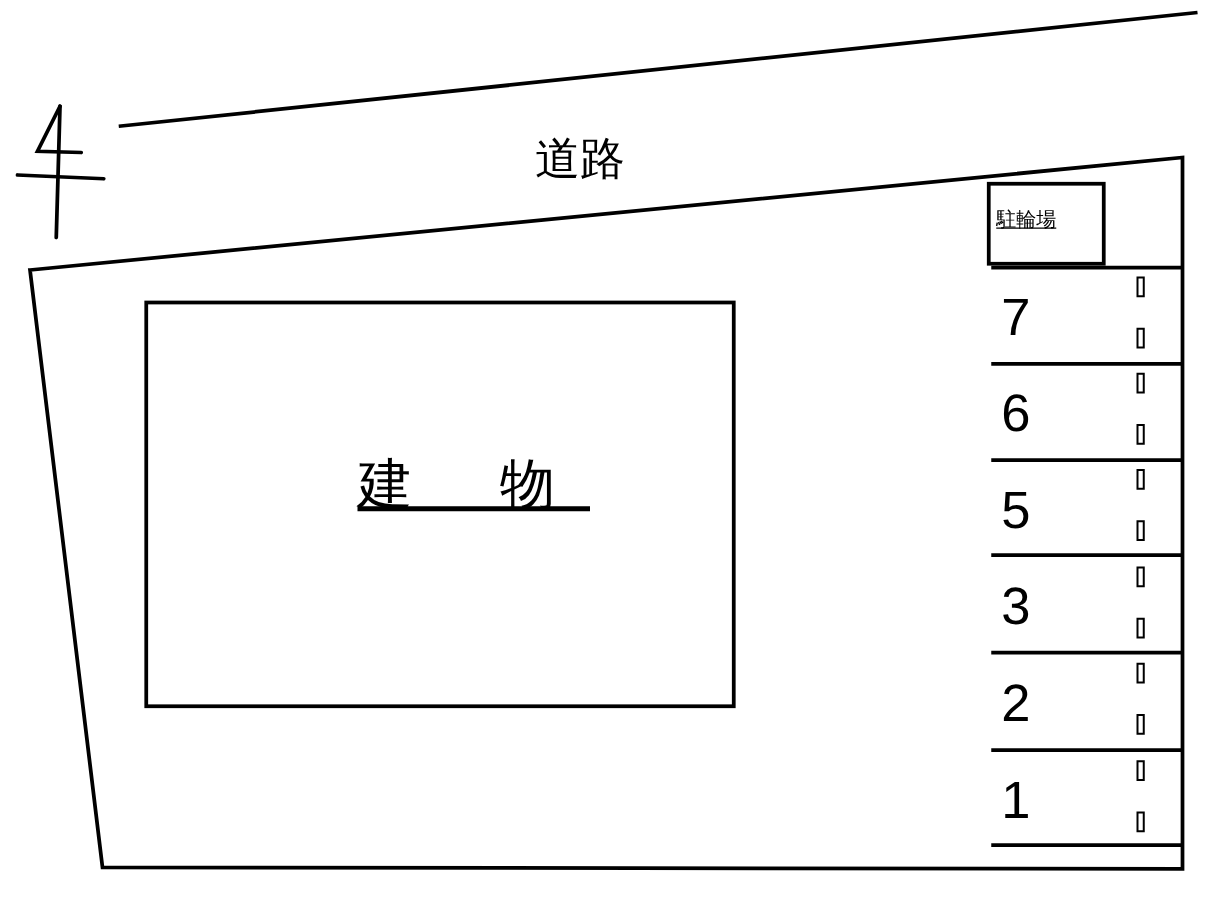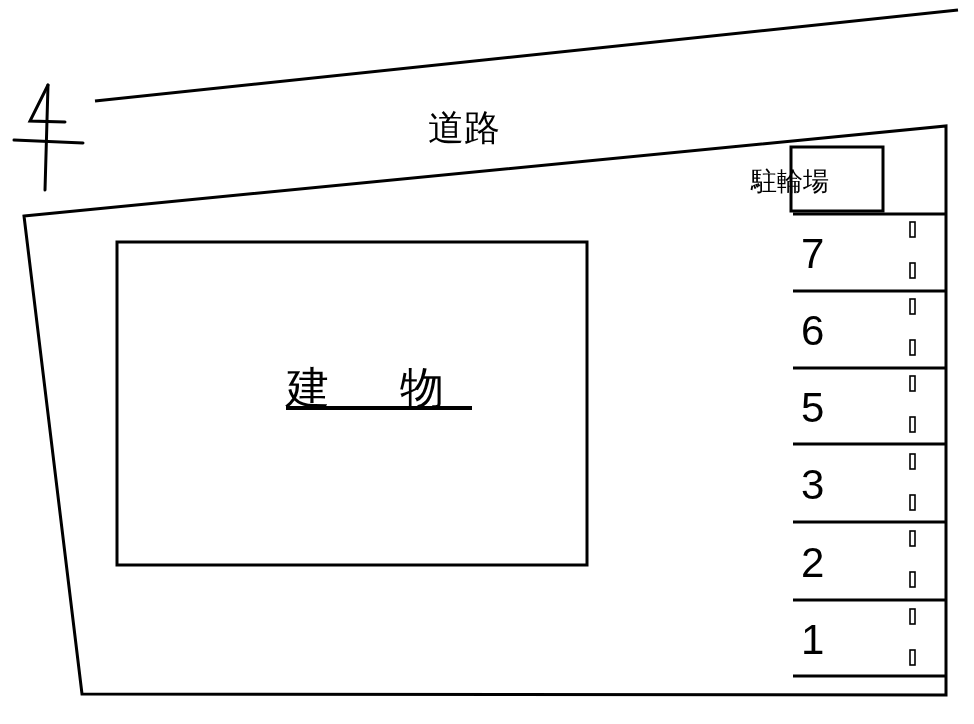--- a/index.html
+++ b/index.html
@@ -2,21 +2,21 @@
 <html><head>
 <meta charset="utf-8">
 <style>
   html, body { margin:0; padding:0; background:#ffffff; }
   body { width:974px; height:724px; position:relative; overflow:hidden;
          font-family: "DejaVu Sans", "Liberation Sans", sans-serif; }
   svg { position:absolute; left:0; top:0; }
   .lbl { position:absolute; color:#000; white-space:nowrap; line-height:1; }
   .road-label { left:428px; top:110px; font-size:36px; }
   .building-label { left:286px; top:366px; font-size:44px; letter-spacing:28px;text-decoration:underline; }
-  .bike-label { left:751px; top:168px; font-size:26px; }
+  .bike-label { left:797px; top:168px; font-size:16px;text-decoration:underline; }
   .stall-num { left:801px; font-size:42px; font-family: "Liberation Sans", sans-serif; }
 </style>
 </head>
 <body>
 
 <svg width="974" height="724" viewBox="0 0 974 724">
 
   <g stroke="#000" stroke-width="3" fill="none" stroke-linecap="round">
     <polyline points="48,85 30,121 65,122"></polyline>
     <line x1="48" y1="85" x2="45" y2="190"></line>

